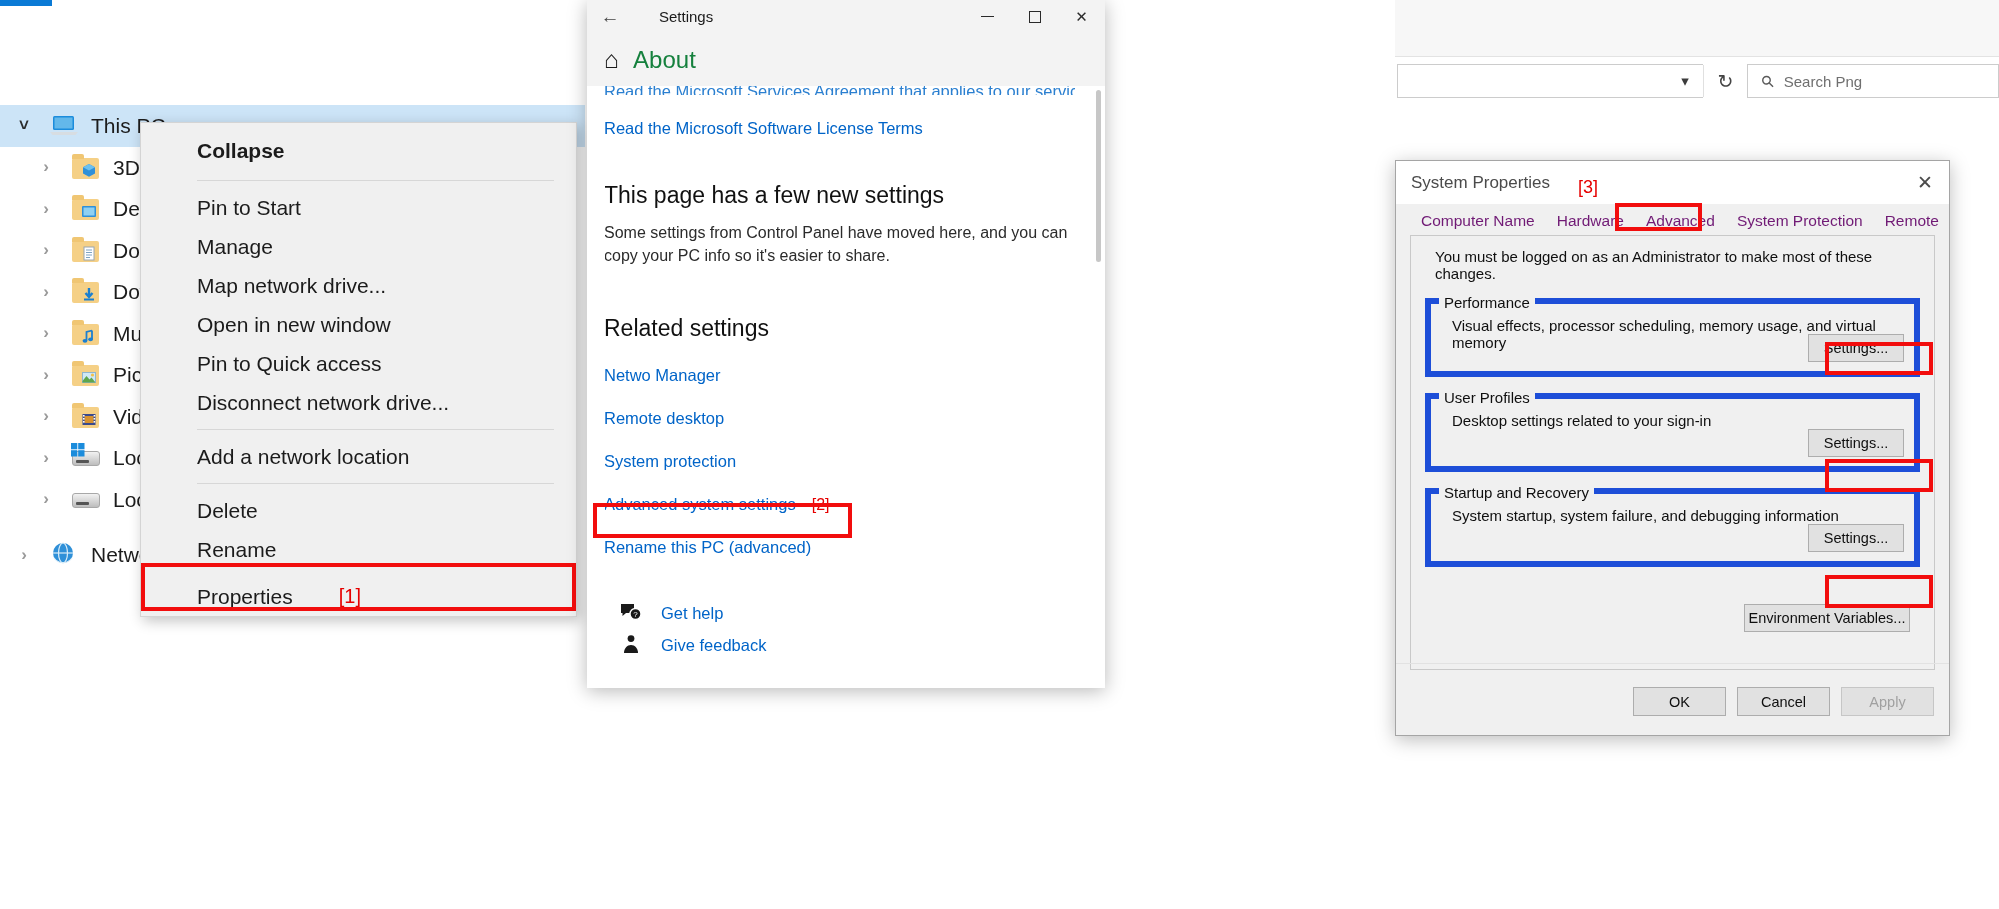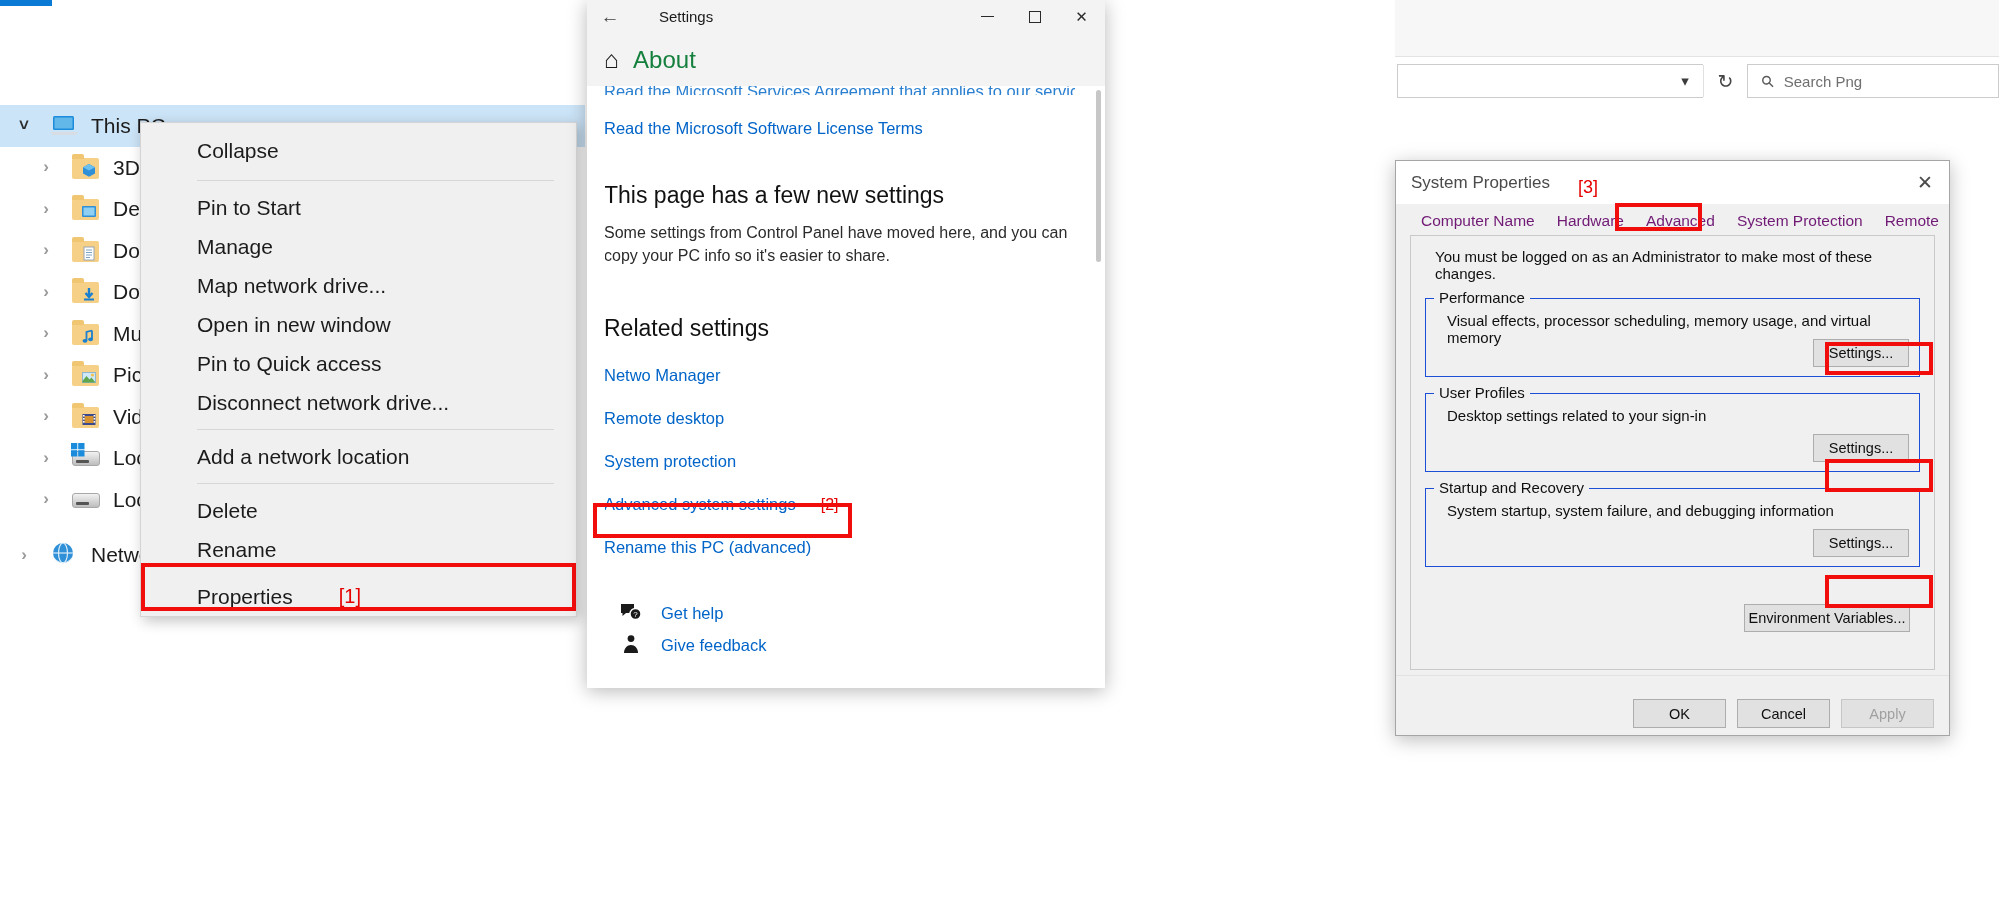--- a/index.html
+++ b/index.html
@@ -113,21 +113,21 @@
     background: #f0f0f0;
     border: 1px solid #d4d4d4;
     box-shadow: 3px 4px 13px rgba(0,0,0,0.24);
     padding-top: 6px;
   }
   .ctx-item {
     height: 39px; display: flex; align-items: center;
     padding-left: 56px;
     font-size: 21px; color: #1b1b1b; white-space: nowrap;
   }
-  .ctx-item.bold { font-weight: normal; height: 44px; }
+  .ctx-item.bold { font-weight: bold; height: 44px; }
   .ctx-sep {
     height: 1px; background: #d7d7d7;
     margin: 7px 22px 7px 56px;
   }
   .ctx-item .marker { color: #e60000; font-size: 20px; margin-left: 46px; }
 
   
   .redbox {
     position: absolute;
     border: 4px solid #f20d0d;
@@ -239,21 +239,21 @@
     height: 435px;
     border: 1px solid #c9c9c9;
     background: #f0f0f0;
     position: relative;
     padding: 0 14px;
   }
   .admin-note { font-size: 15px; color: #0f0f0f; padding: 12px 0 0 10px; }
 
   .group {
     position: relative;
-    border: 1px solid #1d4ed8;
+    border: 6px solid #1d4ed8;
     margin-top: 16px;
     padding: 13px 12px 12px 12px;
     height: 79px;
   }
   .group > .glegend {
     position: absolute; left: 8px; top: -10px;
     background: #f0f0f0; padding: 0 5px;
     font-size: 15px; color: #0f0f0f;
   }
   .group .gdesc { font-size: 15px; color: #0f0f0f; padding-left: 9px; }
@@ -264,21 +264,21 @@
     height: 28px; min-width: 96px;
     display: inline-flex; align-items: center; justify-content: center;
     font-family: "Liberation Sans", sans-serif;
     margin-top: 16px;
   }
   .btn.disabled { color: #a0a0a0; background: #e1e1e1; border-color: #c6c6c6; }
   .group .btn { position: absolute; right: 10px; bottom: 9px; }
   .envbtn-wrap { display: flex; justify-content: flex-end; margin-top: 21px; padding-right: 10px; }
   .envbtn { min-width: 166px; }
   .sysprop-footer {
-    position: absolute; left: 0; bottom: 0;
+    position: absolute; left: 0; bottom: 12px;
     width: 100%; height: 60px;
     display: flex; align-items: center; justify-content: flex-end;
     gap: 11px; padding-right: 15px;
     border-top: 1px solid #e2e2e2;
   }
   .sysprop-footer .btn { min-width: 93px; height: 29px; }
 </style>
 </head>
 <body>
 
@@ -520,21 +520,21 @@
     <div class="sh2" style="margin-top:44px">This page has a few new settings</div>
 
     <div class="sbody-txt" style="margin-top:13px; max-width:468px">Some settings from Control Panel have moved here, and you can copy your PC info so it's easier to share.</div>
 
     <div class="sh2" style="margin-top:48px">Related settings</div>
 
     <a class="slink" style="margin-top:24px">Netwo Manager</a>
     <a class="slink" style="margin-top:24px">Remote desktop</a>
     <a class="slink" style="margin-top:24px">System protection</a>
 
-    <div style="margin-top:24px; display:flex; align-items:flex-end; gap:25px;">
+    <div style="margin-top:24px; display:flex; align-items:flex-end; gap:16px;">
       <a class="slink">Advanced system settings</a>
       <span style="color:#e60000; font-size:16px;">[2]</span>
     </div>
 
     <a class="slink" style="margin-top:24px">Rename this PC (advanced)</a>
 
     <div class="feedback-row" style="margin-top:45px; padding-left:16px">
       <span class="fb-ico">
         <svg width="22" height="20" viewBox="0 0 22 20">
           <path d="M1 2 h13 v9 H6 L2.5 14 V11 H1 Z" fill="#1a1a1a"></path>

